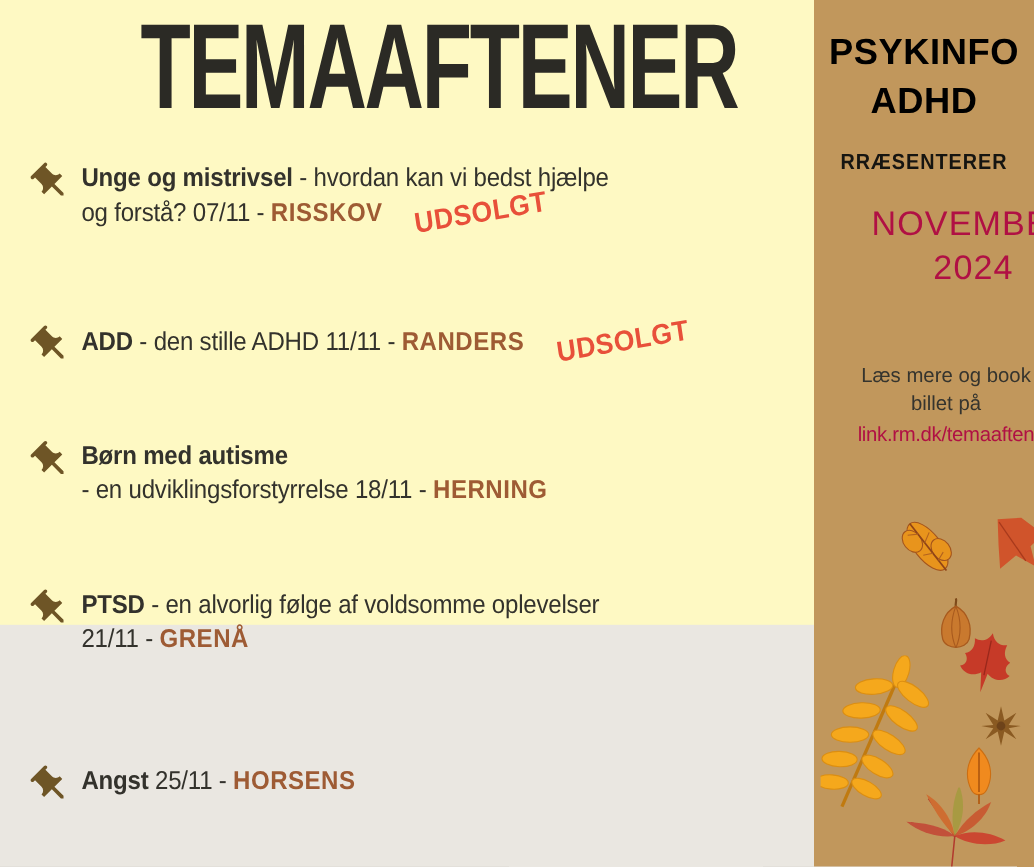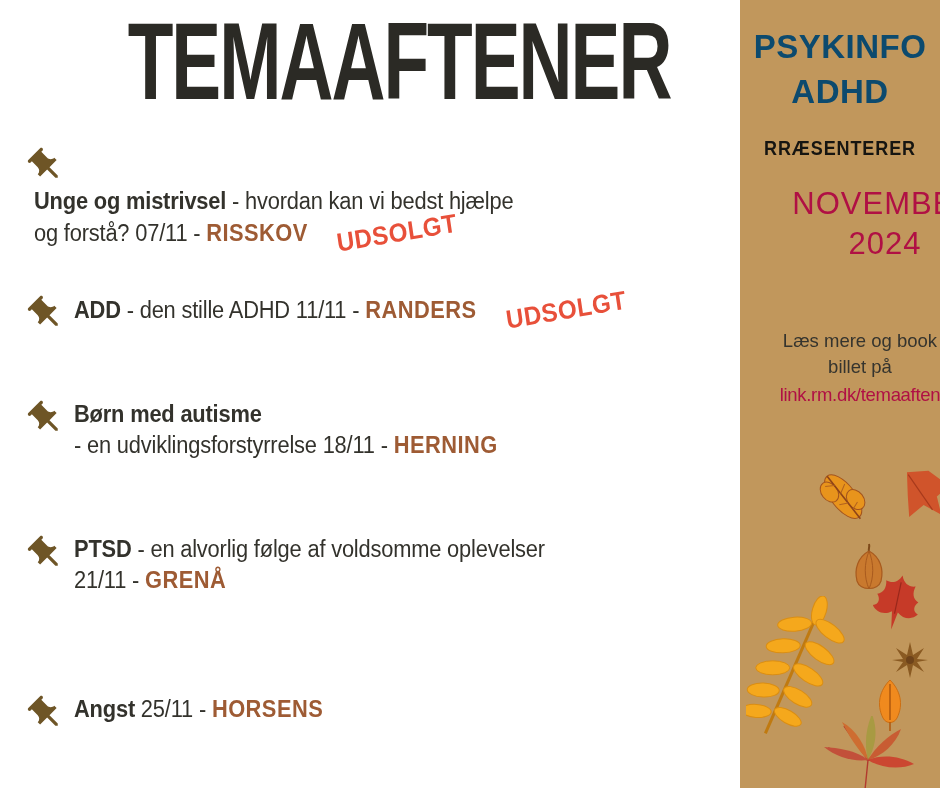--- a/index.html
+++ b/index.html
@@ -2,48 +2,48 @@
 <html><head>
 <meta charset="utf-8">
 <style>
   html,body{margin:0;padding:0;background:#d8d5cf;}
   .poster{
     position:relative;width:940px;height:788px;overflow:hidden;
     font-family:"Liberation Sans",sans-serif;background:#EAE7E1;
     display:flex;
   }
   
-  .main{position:relative;width:740px;height:788px;background:#ffffff;flex:0 0 740px;}
+  .main{position:relative;width:740px;height:568px;background:#fef9c3;flex:0 0 740px;}
   .title-wrap{position:absolute;top:6px;left:0;width:740px;text-align:center;}
   .title{
     display:inline-block;font-weight:bold;font-size:110px;line-height:1.0;
     color:#2B2A25;letter-spacing:-3px;transform:scaleX(.68);transform-origin:center top;
     white-space:nowrap;
   }
   .event{position:absolute;left:26px;display:flex;align-items:flex-start;}
   .pin{flex:0 0 40px;margin-top:0;}
   .event-text{
     margin-left:8px;font-size:23.5px;line-height:31px;color:#33322C;
     letter-spacing:-0.2px;transform:scaleX(.93);transform-origin:left top;
   }
   .event-text .line{white-space:nowrap;}
   .ev-name{font-weight:bold;}
   .loc{font-weight:bold;color:#9E5B34;letter-spacing:.5px;}
   .soldout{
     display:inline-block;font-weight:bold;color:#E8503A;font-size:26px;
     letter-spacing:.5px;margin-left:30px;
     transform:rotate(-9deg) translateY(11px);transform-origin:left center;
   }
-  .e1{top:146px;flex-direction:column;} .e2{top:294px;} .e3{top:399px;} .e4{top:534px;} .e5{top:694px;}
+  .e1{top:146px;} .e2{top:294px;} .e3{top:399px;} .e4{top:534px;} .e5{top:694px;}
   
   .sidebar{
     position:relative;width:200px;height:788px;background:#C1975C;flex:0 0 200px;
     overflow:hidden;text-align:center;
   }
-  .brand{position:absolute;top:24px;left:0;width:200px;color:#0c4a6e;
+  .brand{position:absolute;top:24px;left:0;width:200px;color:#000000;
     font-weight:bold;font-size:33px;line-height:45px;letter-spacing:.5px;}
   .presents{position:absolute;top:137px;left:0;width:200px;color:#161511;
     font-size:20px;letter-spacing:1px;font-weight:bold;transform:scaleX(.9);}
   .monthyear{position:absolute;top:184px;left:0;width:200px;color:#B01044;
     font-weight:normal;font-size:31px;line-height:40px;letter-spacing:1px;margin-left:45px;}
   .info{position:absolute;top:328px;left:0;width:240px;color:#35342E;
     font-size:18.5px;line-height:26px;}
   .linkline{color:#B01044;font-size:18.5px;letter-spacing:-0.3px;margin-top:2px;}
   .leaf{position:absolute;}
 </style>

